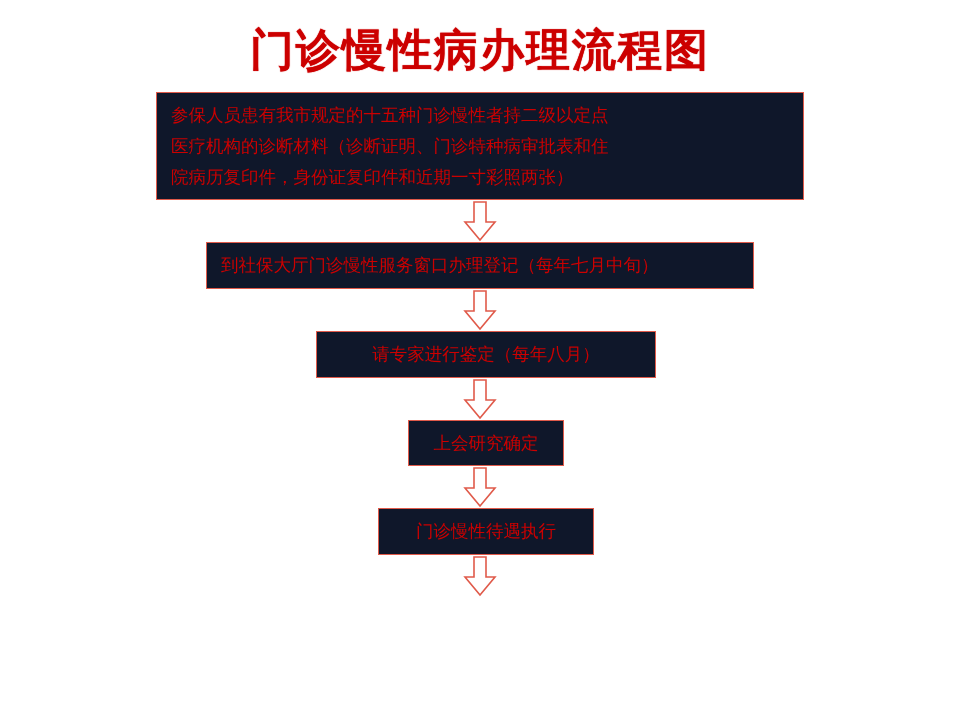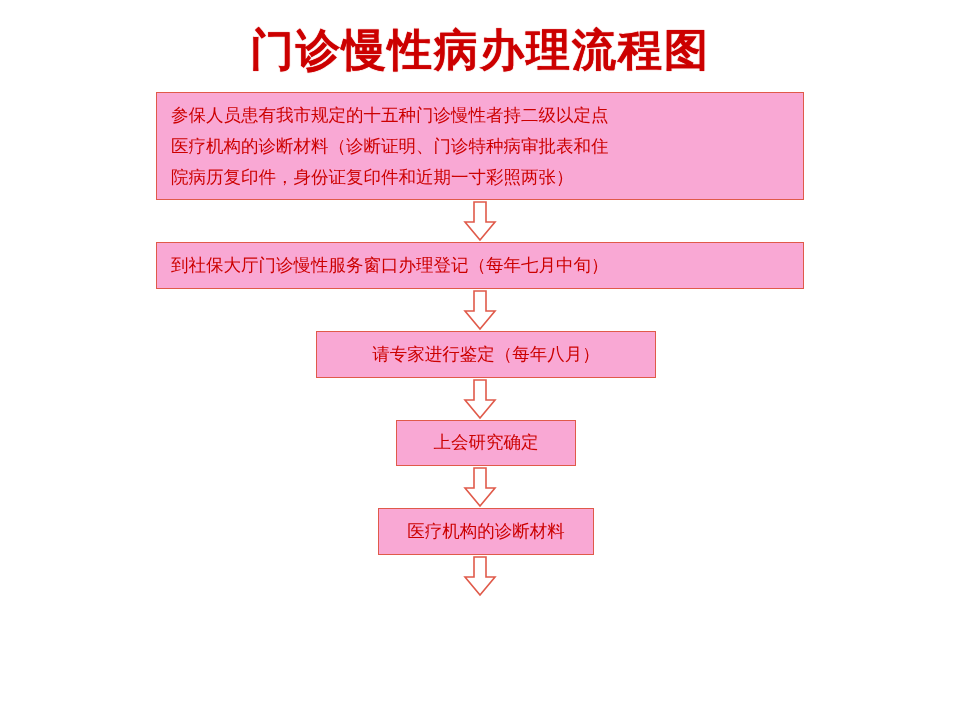--- a/index.html
+++ b/index.html
@@ -33,37 +33,37 @@
   }
   .flow {
     display: flex;
     flex-direction: column;
     align-items: center;
     margin-top: 18px;
   }
   .node {
     border: 1.5px solid #e05a4a;
     color: #cc0000;
-    background: #f9a8d4;
+    background: #0f172a;
     font-family: "DejaVu Serif", "Liberation Serif", serif;
     font-size: 17.5px;
     line-height: 1.75;
     padding: 7px 14px;
     box-sizing: border-box;
     text-align: left;
     white-space: pre-line;
   }
   .node.center {
     text-align: center;
     margin-left: 12px;
   }
   .n0 { width: 648px; }
-  .n1 { width: 648px; }
+  .n1 { width: 548px; }
   .n2 { width: 340px; }
-  .n3 { width: 180px; font-family: Liberation Mono, monospace; }
+  .n3 { width: 156px; }
   .n4 { width: 216px; }
   .n5 { width: 564px; }
 
   .arrow {
     width: 34px;
     height: 42px;
     display: block;
   }
   .arrow svg { display: block; }
 </style>
@@ -103,21 +103,21 @@
     </span>
 
     <div class="node n3 center">上会研究确定</div>
 
     <span class="arrow">
       <svg width="34" height="42" viewBox="0 0 34 42">
         <polygon points="11,2 23,2 23,22 32,22 17,40 2,22 11,22" fill="#ffffff" stroke="#e05a4a" stroke-width="1.6"></polygon>
       </svg>
     </span>
 
-    <div class="node n4 center">医疗机构的诊断材料</div>
+    <div class="node n4 center">门诊慢性待遇执行</div>
 
     <span class="arrow">
       <svg width="34" height="42" viewBox="0 0 34 42">
         <polygon points="11,2 23,2 23,22 32,22 17,40 2,22 11,22" fill="#ffffff" stroke="#e05a4a" stroke-width="1.6"></polygon>
       </svg>
     </span>
 
 
   </div>
 </div>

